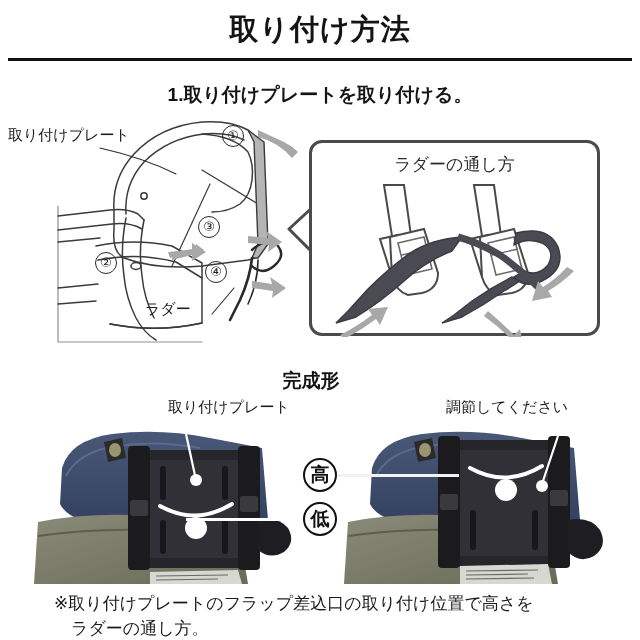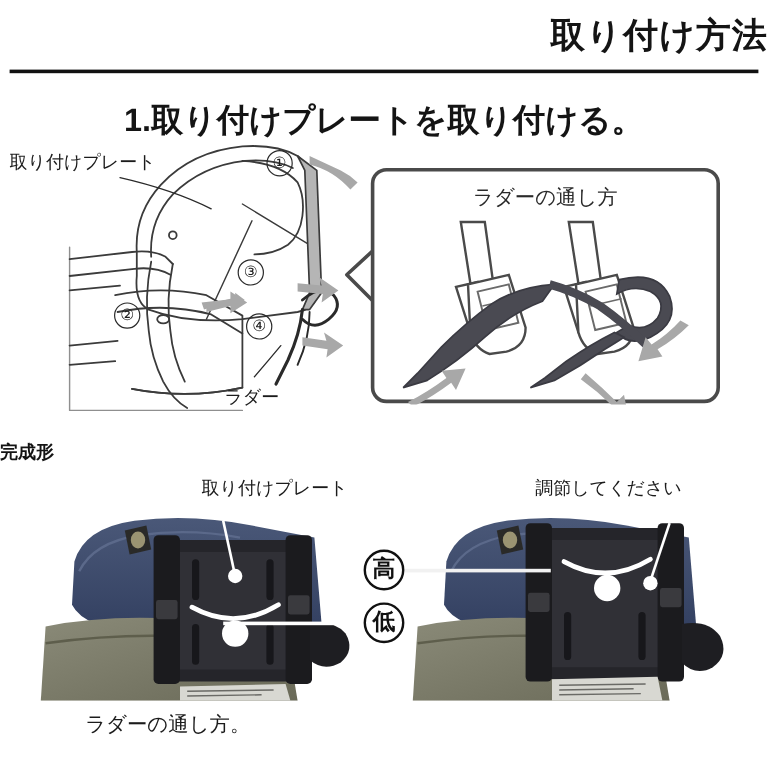--- a/index.html
+++ b/index.html
@@ -1,40 +1,40 @@
 <!DOCTYPE html>
 <html><head>
 <meta charset="utf-8">
 <style>
   * { margin:0; padding:0; box-sizing:border-box; }
   html,body { width:640px; height:640px; background:#ffffff; overflow:hidden; }
   body { font-family:"Liberation Sans","DejaVu Sans",sans-serif; color:#1a1a1a; position:relative; }
 
   
   .page-title{
-    position:absolute; left:0; top:10px; width:640px; text-align:right;
+    position:absolute; left:0; top:10px; width:640px; text-align:center;
     font-size:29px; font-weight:bold; letter-spacing:1px; color:#141414;
   }
   .title-rule{
     position:absolute; left:8px; top:58px; width:624px; height:3px;
     background:#111111;
   }
   .step-title{
     position:absolute; left:0; top:82px; width:640px; text-align:center;
-    font-size:27px; font-weight:bold; color:#141414;
+    font-size:19px; font-weight:bold; color:#141414;
   }
 
   
   .illus{ position:absolute; left:0; top:118px; width:640px; height:235px; }
 
   .line-art{ position:absolute; left:52px; top:0px; width:250px; height:228px; }
 
   .lbl{ position:absolute; font-size:15px; color:#1b1b1b; white-space:nowrap; }
   .lbl-plate{ left:8px; top:8px; }
-  .lbl-ladder{ left:145px; top:204px;margin-left:42px; }
+  .lbl-ladder{ left:145px; top:182px; }
 
   .num-circle{
     position:absolute; width:22px; height:22px; border:1.6px solid #2b2b2b;
     border-radius:50%; font-size:13px; line-height:19px; text-align:center;
     color:#1b1b1b; background:transparent;
   }
   .n1{ left:222px; top:7px; }
   .n2{ left:95px; top:134px; }
   .n3{ left:198px; top:98px; }
   .n4{ left:205px; top:143px; }
@@ -45,22 +45,22 @@
     border:3px solid #4a4a4a; border-radius:13px; background:#fff;
   }
   .callout-title{
     position:absolute; left:0; top:10px; width:100%; text-align:center;
     font-size:17px; color:#2a2a2a;
   }
   .callout-tail{ position:absolute; left:285px; top:85px; width:32px; height:54px; }
 
   
   .section-head{
-    position:absolute; left:0; top:368px; width:622px; 
-    font-size:15px; font-weight:bold; color:#141414;
+    position:absolute; left:0; top:368px; width:622px; text-align:center;
+    font-size:19px; font-weight:bold; color:#141414;
   }
 
   .photo-lbl{ position:absolute; font-size:15px; color:#1b1b1b; white-space:nowrap; }
   .lbl-plate2{ left:168px; top:398px; }
   .lbl-flap{ left:446px; top:398px; }
 
   
   .photos{ position:absolute; left:0; top:424px; width:640px; height:160px; }
   .photo{ position:absolute; top:0; width:304px; height:160px; overflow:hidden; background:#ffffff; }
   .photo-left{ left:0px; }
@@ -291,14 +291,15 @@
     <circle cx="206" cy="62" r="6" fill="#ffffff"></circle>
   </svg>
 </div>
 
 <div class="conn conn-high"></div>
 <div class="conn conn-low"></div>
 <div class="badge badge-high">高</div>
 <div class="badge badge-low">低</div>
 
 <div class="note">
+  <span>※取り付けプレートのフラップ差込口の取り付け位置で高さを</span>
   <span class="l2">ラダーの通し方。</span>
 </div>
 
 </body></html>

